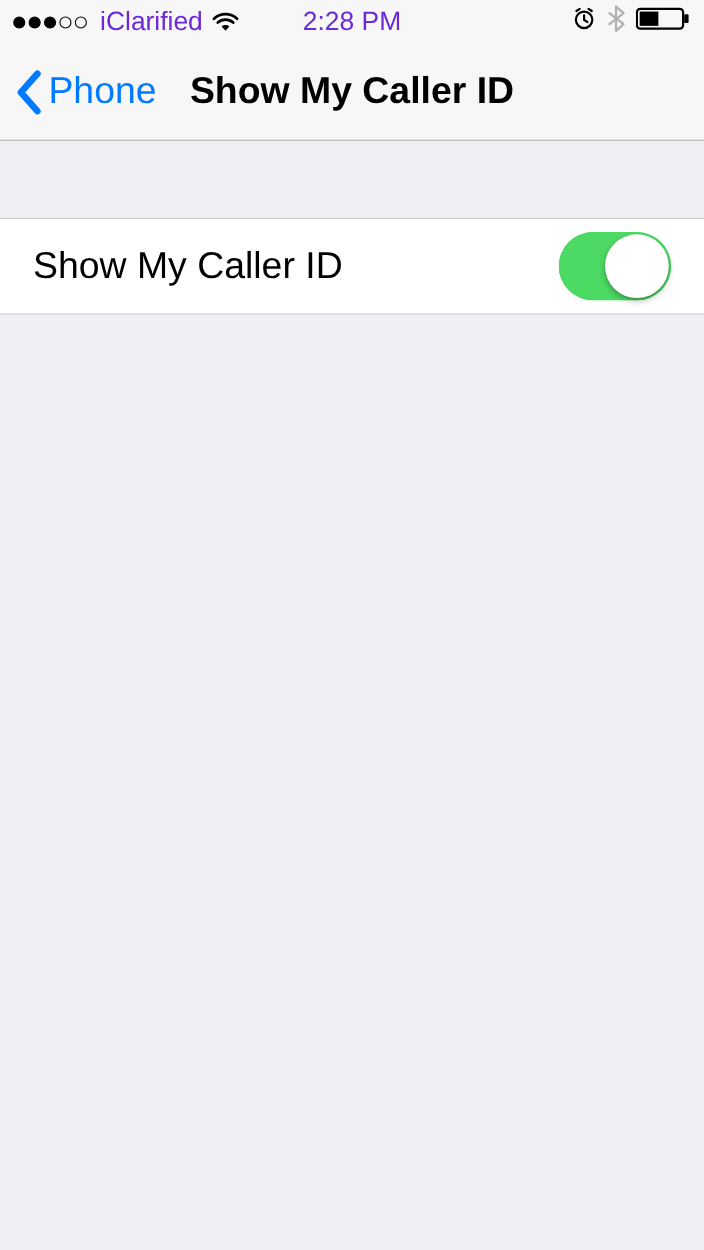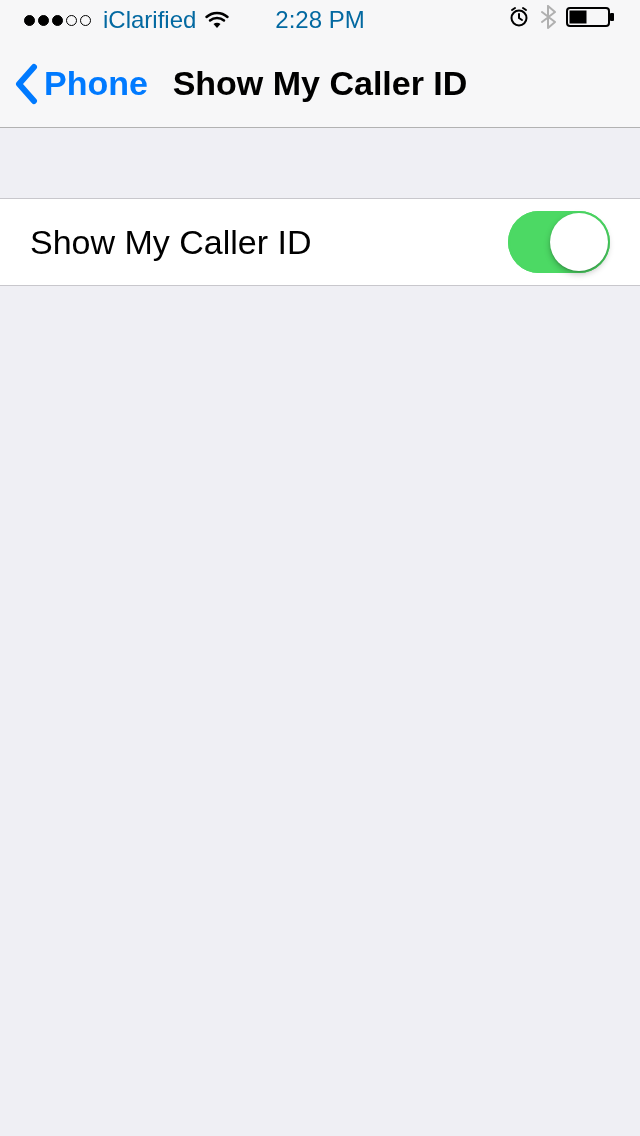--- a/index.html
+++ b/index.html
@@ -12,23 +12,23 @@
       height: 1136px;
       font-family: -apple-system, "Helvetica Neue", Helvetica, Arial, sans-serif;
       background: #efeff4;
       overflow: hidden;
     }
     .status-bar {
       height: 40px;
       background: #f7f7f8;
       display: flex;
       align-items: center;
-      padding: 0 24px;
+      padding: 0 12px;
       font-size: 24px;
-      color: #0369a1;
+      color: #6d28d9;
       position: relative;
     }
     .status-left {
       display: flex;
       align-items: center;
       gap: 8px;
     }
     .signal-dots {
       display: flex;
       gap: 3px;
@@ -71,21 +71,21 @@
       display: flex;
       align-items: center;
       padding: 0 14px;
       position: relative;
     }
     .back-button {
       display: flex;
       align-items: center;
       color: #007aff;
       font-size: 34px;
-      font-weight: 700;
+      font-weight: 400;
       gap: 6px;
     }
     .back-chevron {
       display: inline-flex;
     }
     .nav-title {
       position: absolute;
       left: 50%;
       transform: translateX(-50%);
       font-size: 34px;

